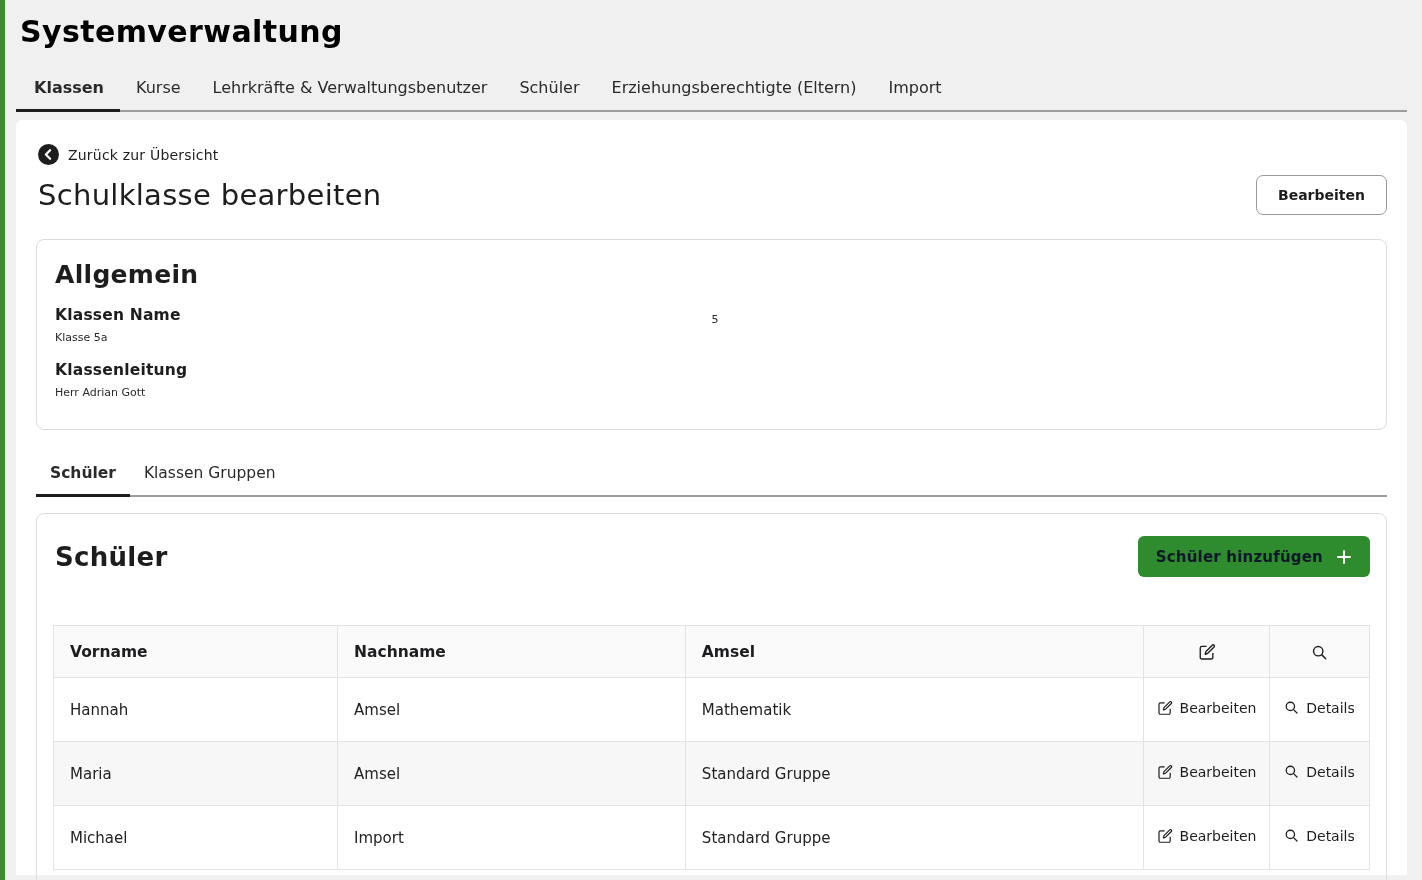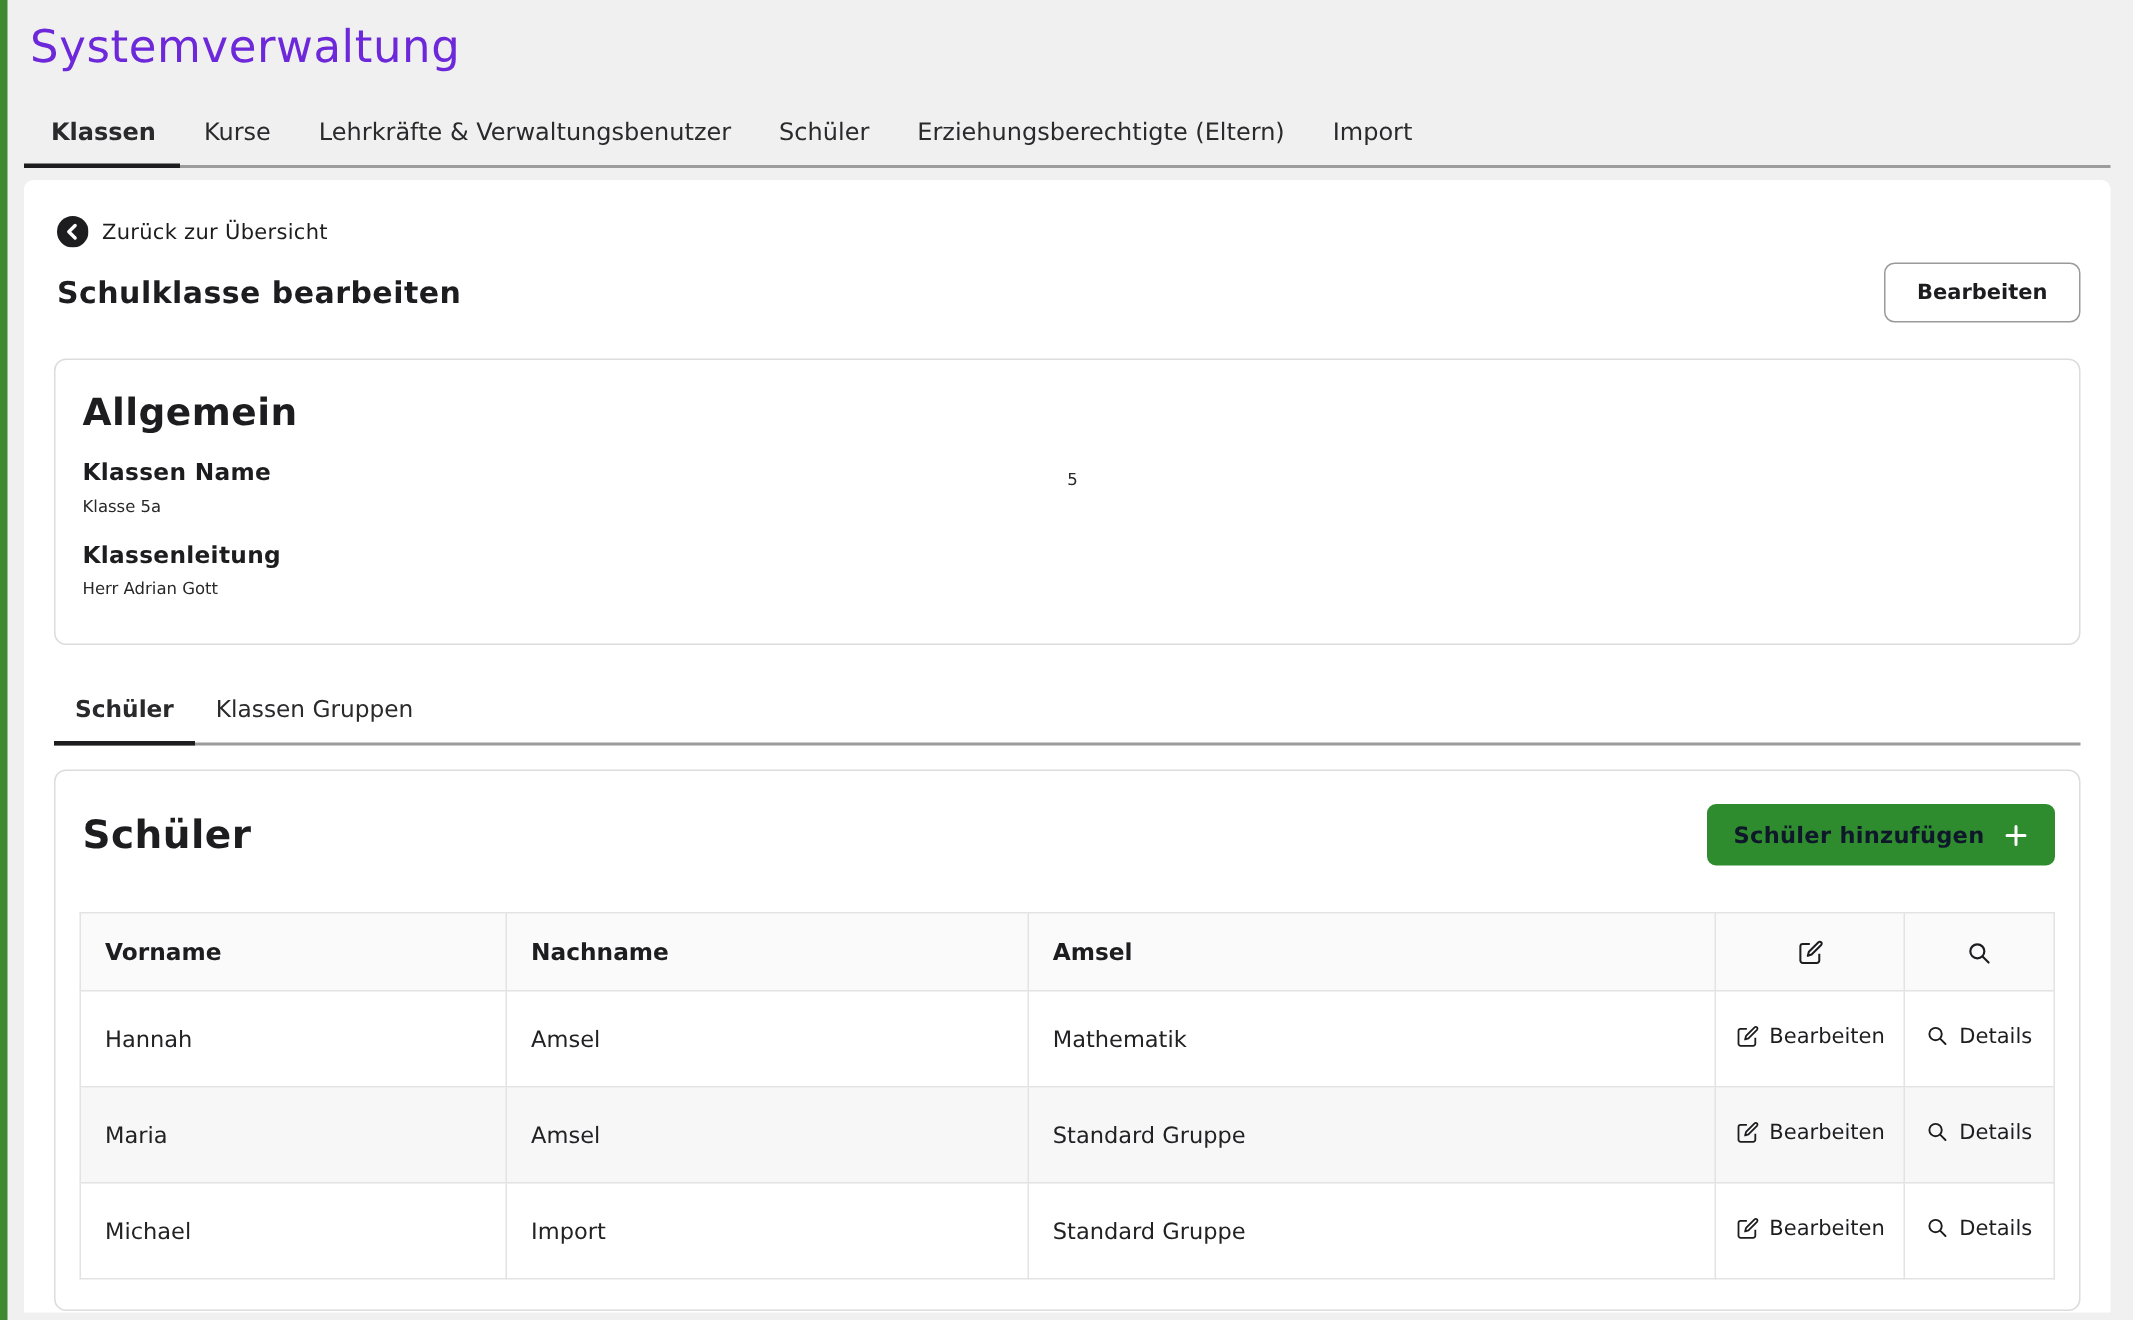--- a/index.html
+++ b/index.html
@@ -16,36 +16,36 @@
   body{
     width:1422px;height:880px;overflow:hidden;position:relative;
     background:var(--page-bg);
     font-family:"DejaVu Sans","Liberation Sans",sans-serif;
     color:var(--ink);
   }
   .green-bar{position:absolute;left:0;top:0;bottom:0;width:5px;background:var(--sidebar-green);}
   .wrapper{position:absolute;left:16px;top:0;width:1391px;height:100%;}
 
   
-  .app-title{margin:14px 0 0 4px;font-size:30px;font-weight:400;letter-spacing:.4px;color:#6d28d9;}
+  .app-title{margin:14px 0 0 4px;font-size:30px;font-weight:700;letter-spacing:.4px;color:#000000;}
   .tabs{display:flex;margin-top:29px;border-bottom:2px solid var(--tab-line);}
   .tab{padding:0 16px 13px;font-size:16px;color:#2a2a2c;position:relative;cursor:pointer;white-space:nowrap;}
   .tab:first-child{padding-left:18px;}
   .tab.active{font-weight:700;}
   .tab.active::after{content:"";position:absolute;left:0;right:0;bottom:-2px;height:3px;background:#1d1d1f;}
 
   
   .main-card{
     margin-top:8px;background:#fff;border-radius:6px 6px 0 0;
     height:755px;padding:24px 20px 0;
   }
   .back-row{display:flex;align-items:center;gap:9px;margin-left:2px;cursor:pointer;width:fit-content;}
   .back-label{font-size:14px;font-weight:400;letter-spacing:.2px;}
   .title-row{display:flex;justify-content:space-between;align-items:center;margin-top:10px;}
-  .page-title{margin:0 0 0 2px;font-size:20px;font-weight:700;letter-spacing:.3px;}
+  .page-title{margin:0 0 0 2px;font-size:29px;font-weight:400;letter-spacing:.3px;}
   .edit-btn{
     background:#fff;border:1.5px solid #9a9a9a;border-radius:7px;
     padding:11px 21px;font-size:14px;font-weight:600;color:var(--ink);
     font-family:inherit;cursor:pointer;
   }
 
   
   .panel{border:1px solid var(--border);border-radius:8px;}
   .general-panel{margin-top:24px;padding:20px 18px 30px;}
   .panel-heading{margin:0;font-size:25px;font-weight:800;letter-spacing:.3px;}
@@ -65,21 +65,21 @@
   .students-header{display:flex;justify-content:space-between;align-items:center;}
   .students-title{margin:0 0 0 2px;font-size:26px;font-weight:800;letter-spacing:.3px;}
   .add-btn{
     display:inline-flex;align-items:center;gap:13px;
     background:var(--accent-green);color:#0f172a;border:none;border-radius:6px;
     padding:0 18px;height:41px;font-size:15px;font-weight:700;letter-spacing:.2px;
     font-family:inherit;cursor:pointer;
   }
 
   
-  table{margin-top:31px;width:100%;border-collapse:collapse;font-size:15px;}
+  table{margin-top:48px;width:100%;border-collapse:collapse;font-size:15px;}
   th,td{border:1px solid var(--table-border);}
   th{background:#fafafb;text-align:left;font-weight:700;height:52px;padding:0 16px;font-size:15.5px;}
   th.center,td.center{text-align:center;padding:0 10px;}
   td{height:64px;padding:0 16px;color:#222224;}
   tbody tr.striped{background:#f7f7f8;}
   .action{display:inline-flex;align-items:center;gap:7px;font-size:14px;color:#1d1d1f;cursor:pointer;white-space:nowrap;}
   .icon{display:inline-flex;align-items:center;justify-content:center;vertical-align:middle;}
 </style>
 </head>
 <body>

